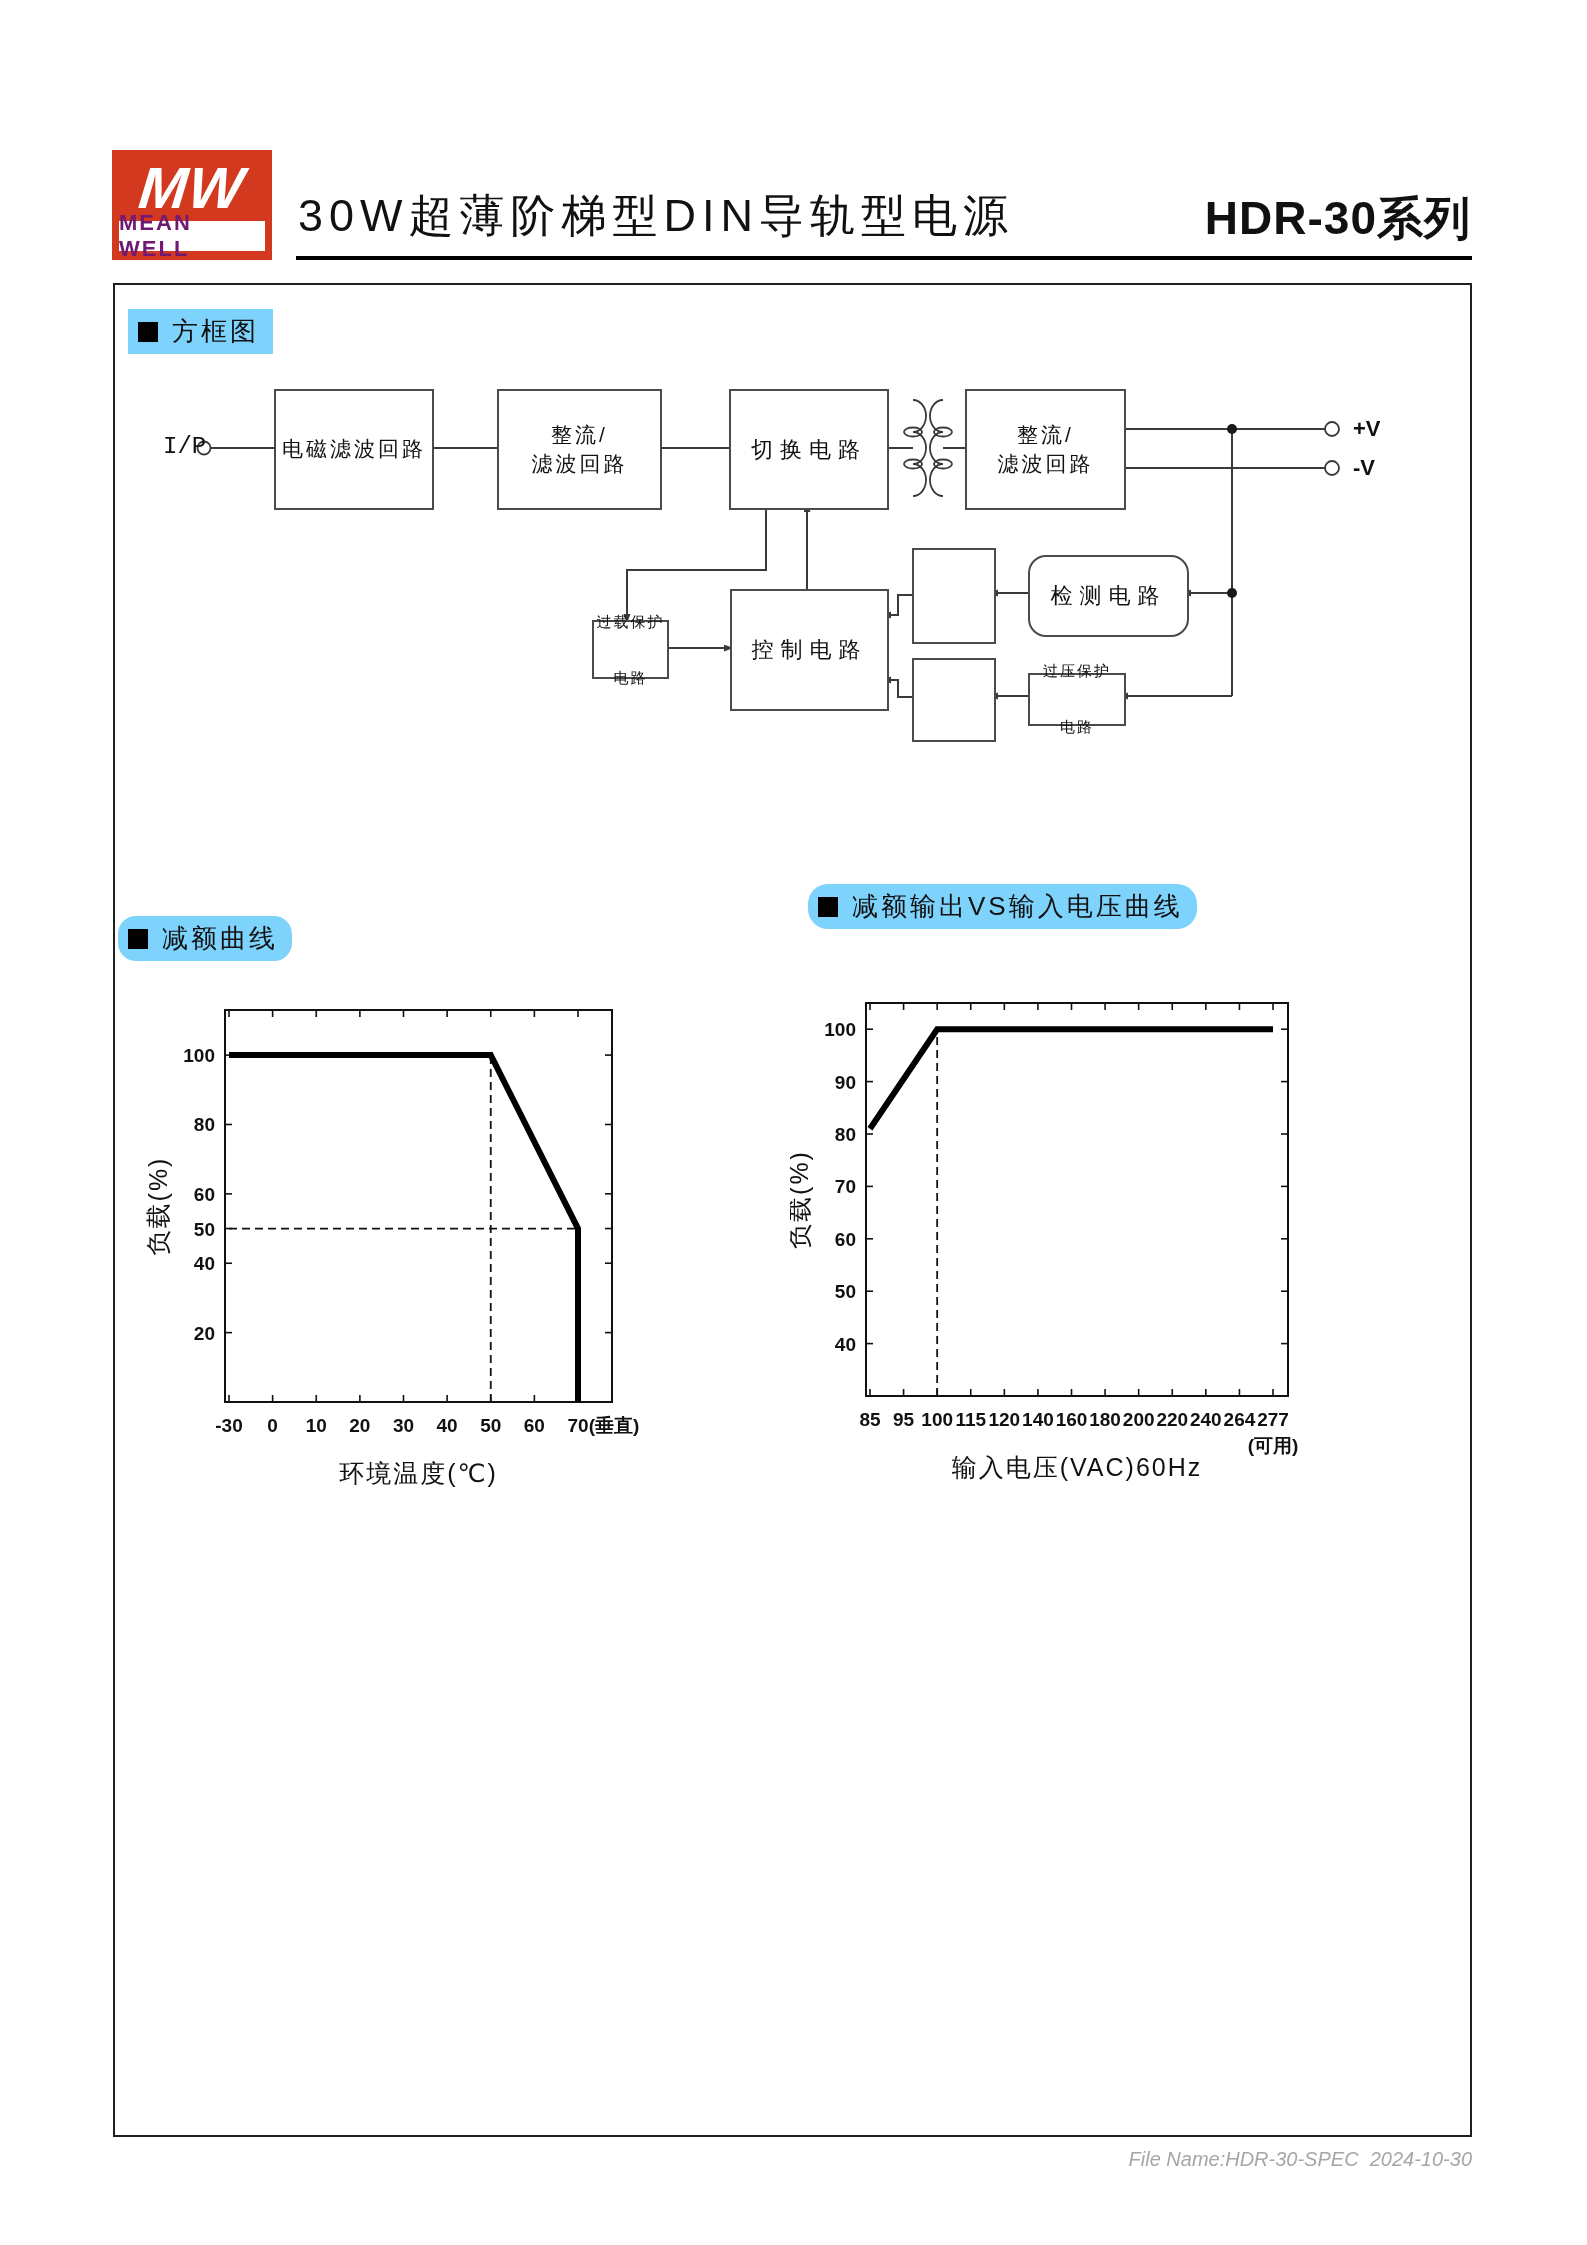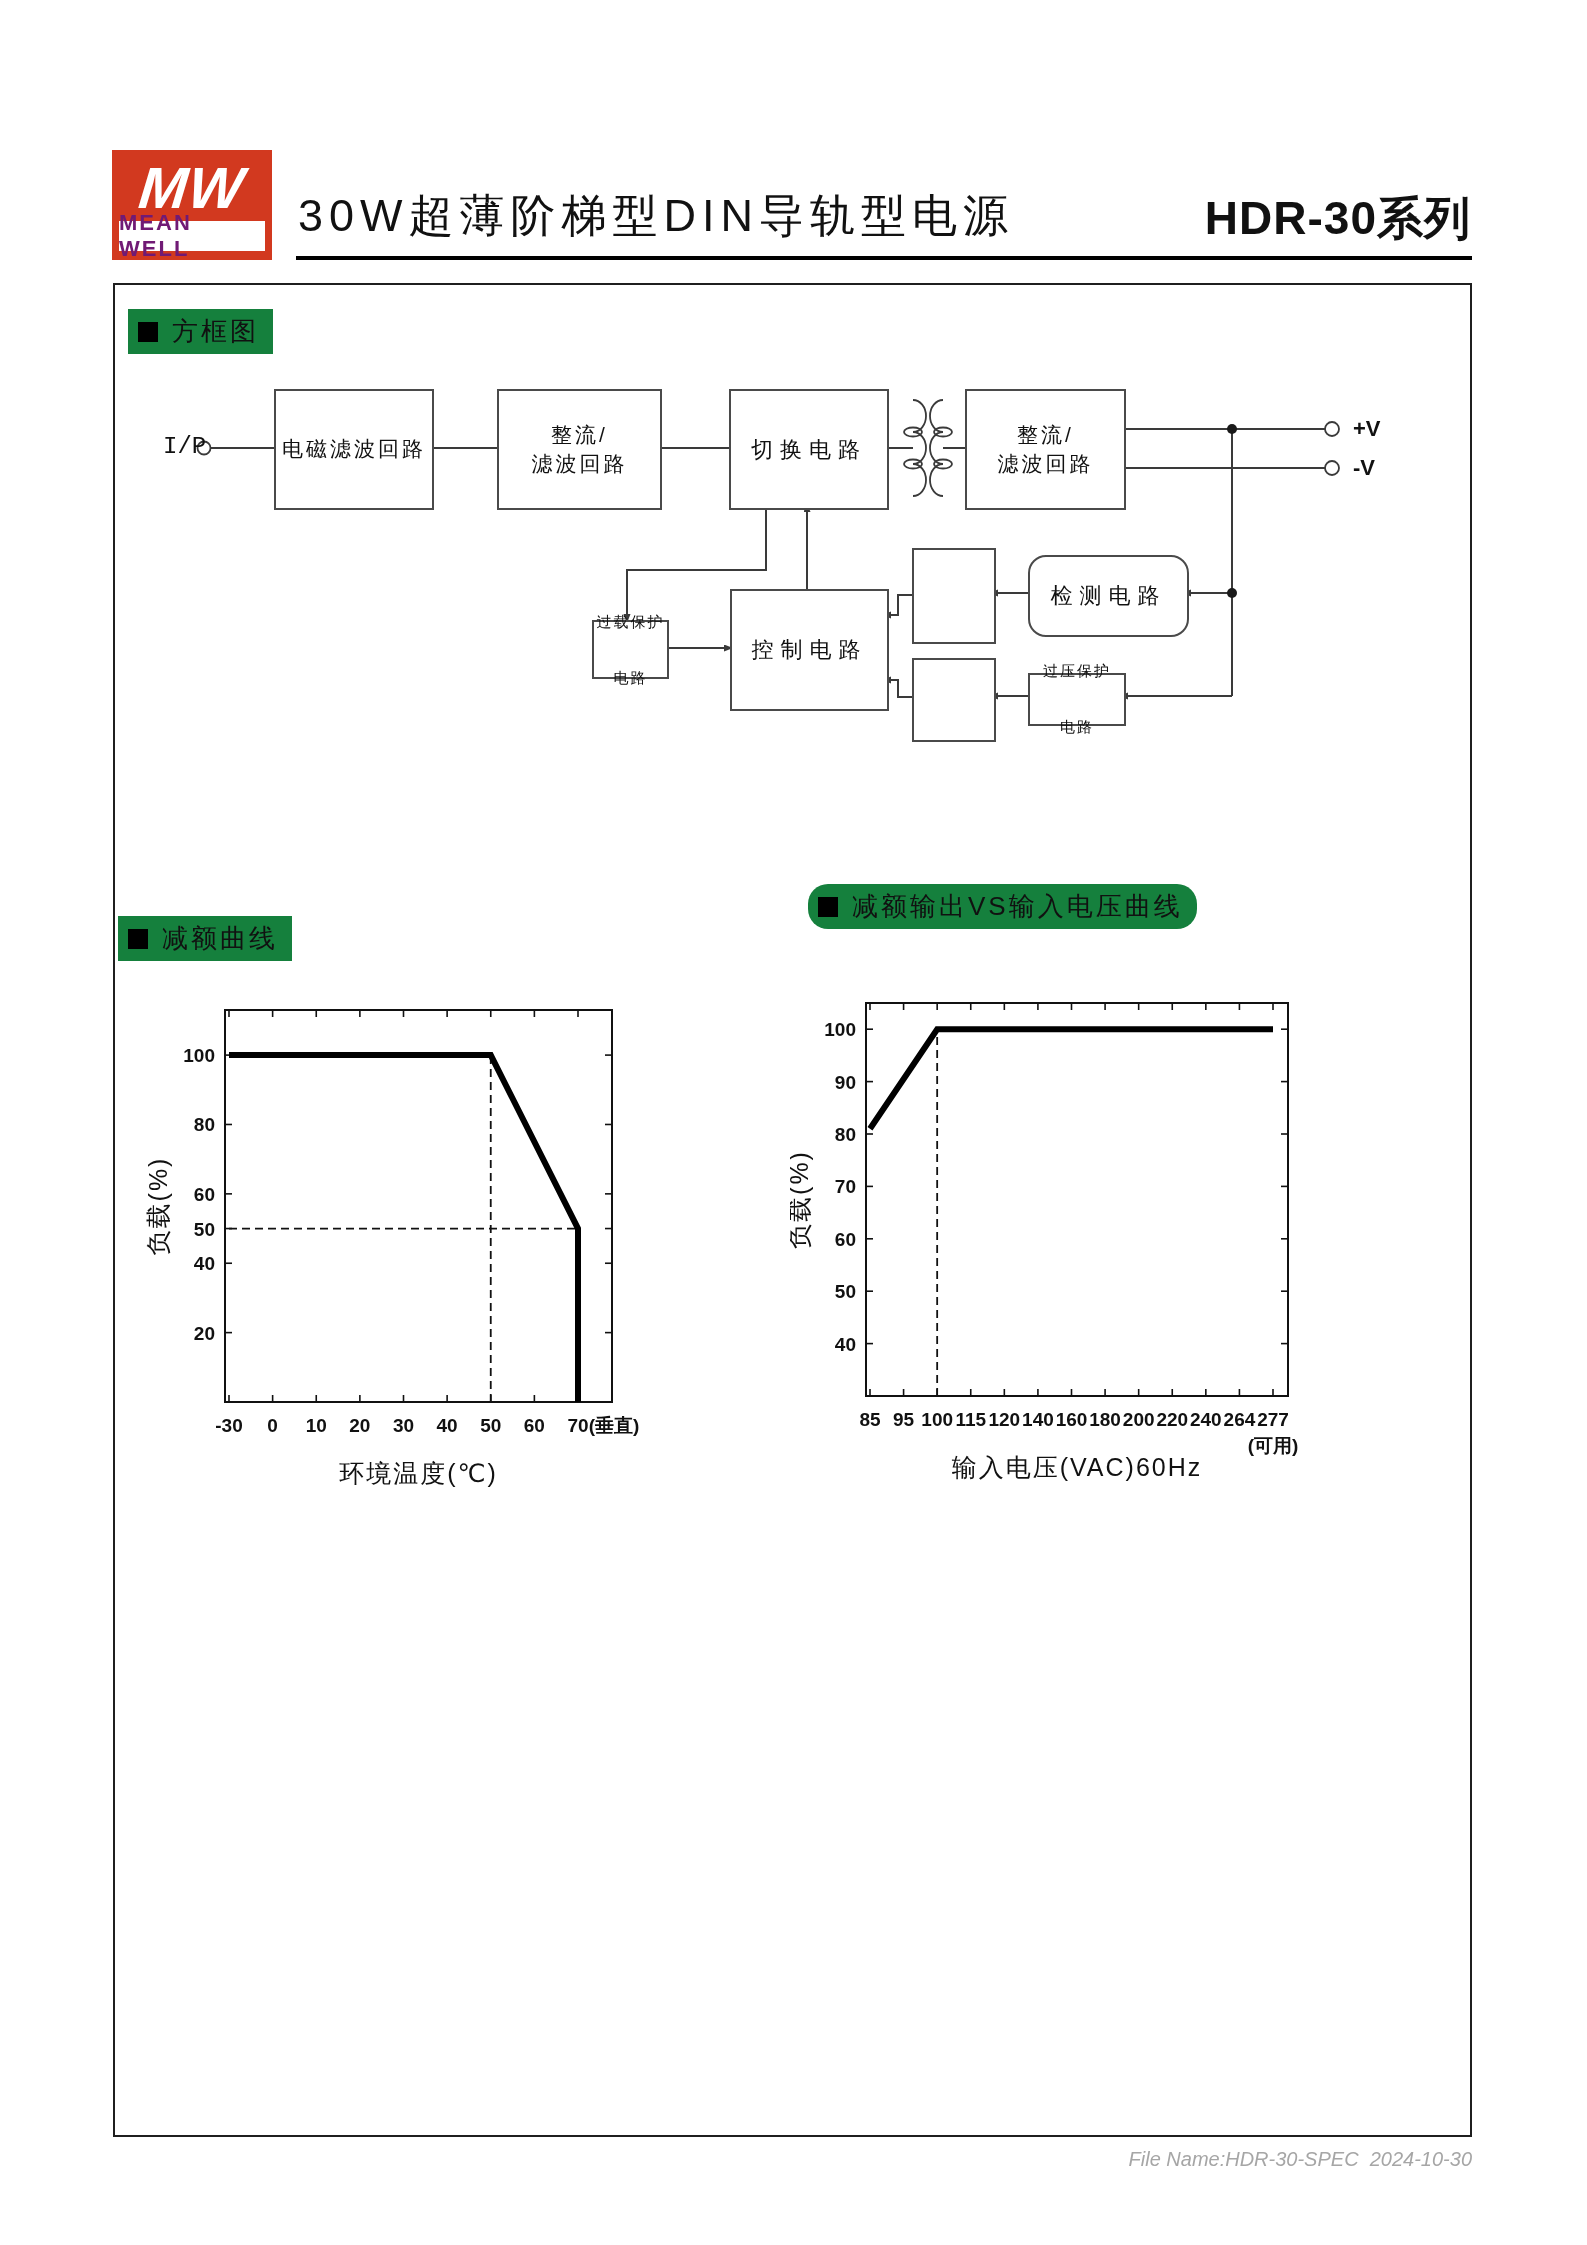--- a/index.html
+++ b/index.html
@@ -13,21 +13,21 @@
   .logo-band{position:absolute;left:7px;right:7px;bottom:9px;height:30px;background:#fff;display:flex;align-items:center;justify-content:center;}
   .logo-band span{color:#701a75;font-weight:700;font-size:22px;letter-spacing:2px;}
   .page-title{position:absolute;left:298px;top:186px;font-size:45px;font-weight:500;letter-spacing:6px;white-space:nowrap;}
   .series-title{position:absolute;right:116px;top:188px;font-size:46px;font-weight:700;letter-spacing:1px;white-space:nowrap;}
   .title-rule{position:absolute;left:296px;top:256px;width:1176px;height:4px;background:#000;}
 
   
   .content-box{position:absolute;left:113px;top:283px;width:1355px;height:1850px;border:2px solid #1f1f1f;}
 
   
-  .section-label{position:absolute;background:#15803d;display:flex;align-items:center;padding:5px 14px 5px 10px;
+  .section-label{position:absolute;background:#7dd3fc;display:flex;align-items:center;padding:5px 14px 5px 10px;
                  font-size:26px;letter-spacing:3px;white-space:nowrap;}
   .bullet{display:inline-block;width:20px;height:20px;background:#000;margin-right:14px;flex:0 0 auto;}
 
   
   .diagram{position:absolute;left:113px;top:283px;width:1357px;height:620px;}
   .diagram svg{position:absolute;left:0;top:0;}
   .dbox{position:absolute;border:2px solid #4a4a4a;display:flex;flex-direction:column;align-items:center;justify-content:center;
         background:#fff;text-align:center;line-height:1.35;}
   .dbox span{display:block;}
   .t21{font-size:21px;letter-spacing:3px;}
@@ -158,21 +158,21 @@
     </div>
     <div class="dbox t15" style="left:915px;top:390px;width:94px;height:49px;font-family:Liberation Serif, serif;">
       <span>过压保护</span>
       <span>电路</span>
     </div>
 
     <div class="term-label" style="left:1240px;top:133px;">+V</div>
     <div class="term-label" style="left:1240px;top:172px;">-V</div>
   </div>
 
-  <div class="section-label" style="left:118px;top:916px;">
+  <div class="section-label" style="left:118px;top:916px;border-radius:18px;">
     <span class="bullet"></span>
     <span>减额曲线</span>
   </div>
   <div class="section-label" style="left:808px;top:884px;border-radius:20px;">
     <span class="bullet"></span>
     <span>减额输出VS输入电压曲线</span>
   </div>
 
   <svg id="chart1" class="chart" style="left:140px;top:985px;" width="540" height="530" viewBox="0 0 540 530">
       <rect x="85" y="25" width="387" height="392" fill="none" stroke="#111" stroke-width="2"></rect>

